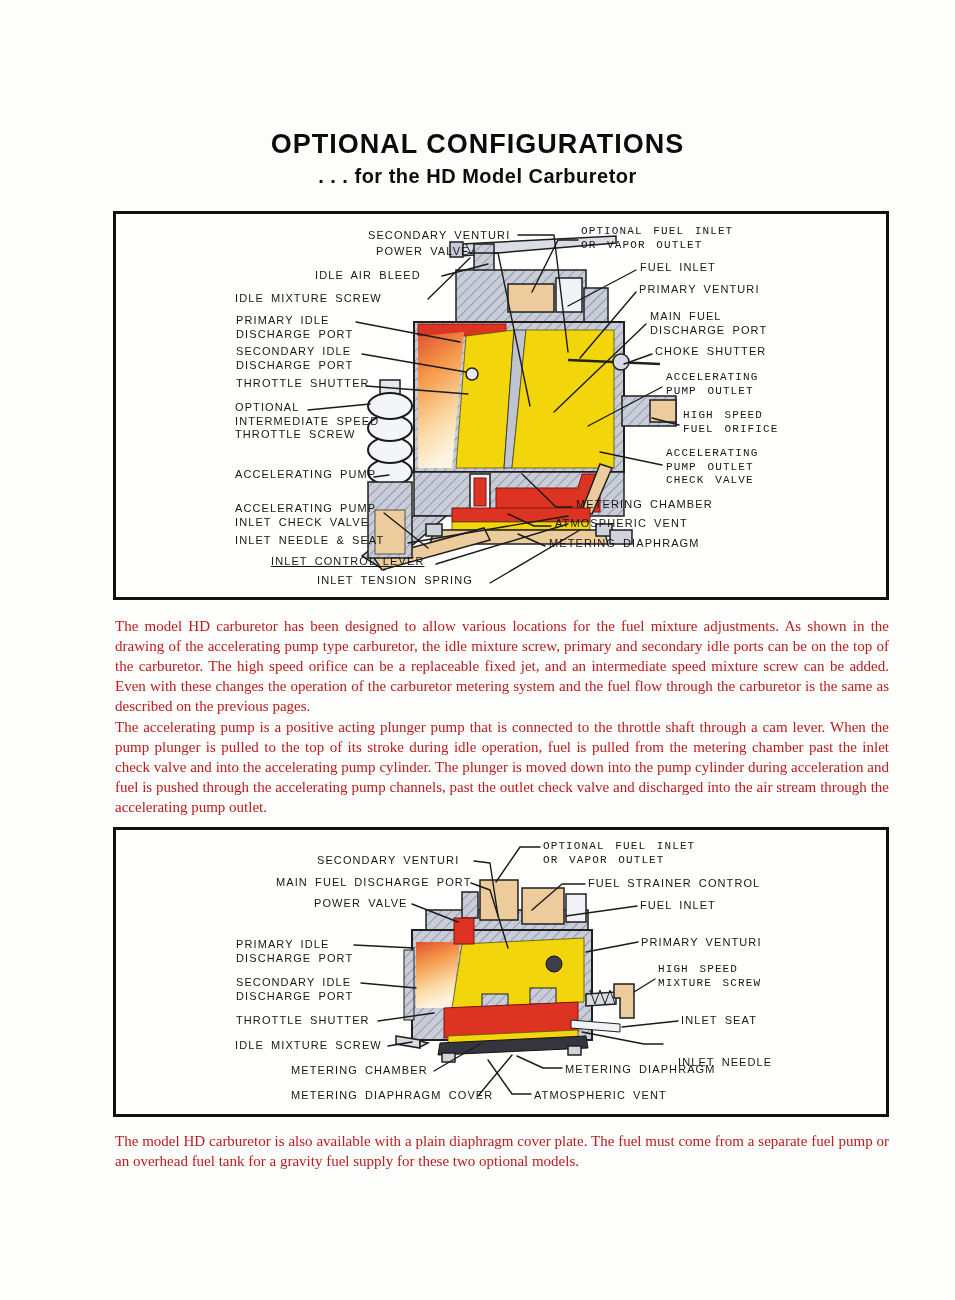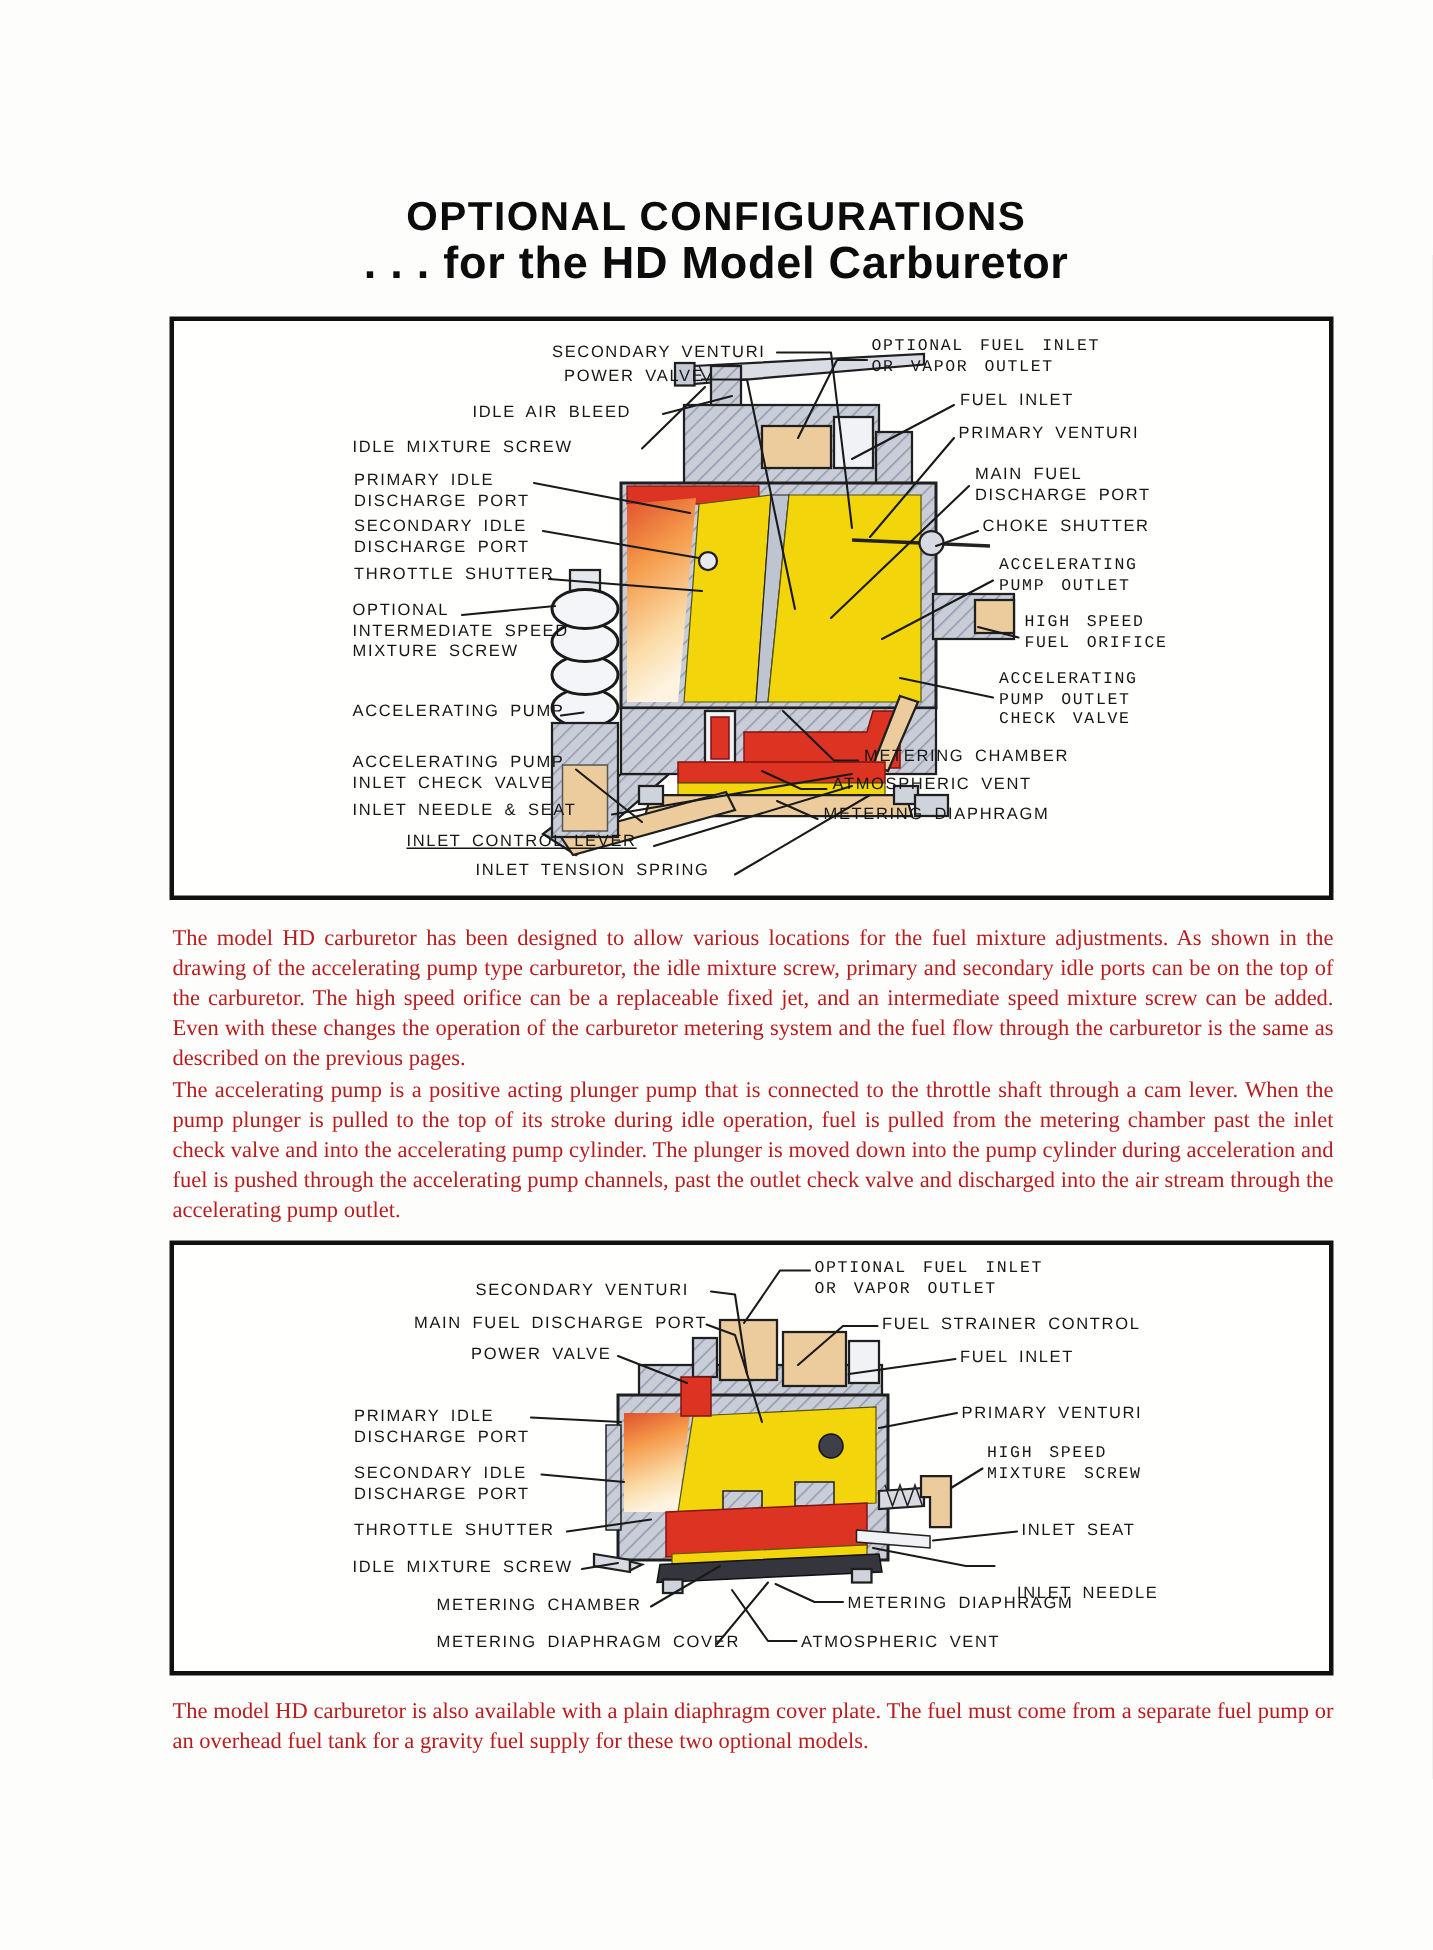--- a/index.html
+++ b/index.html
@@ -1,21 +1,21 @@
 <!DOCTYPE html>
 <html><head>
 <meta charset="utf-8">
 <style>
   html,body{margin:0;padding:0;background:#e8e8e8;}
   .page{position:relative;width:955px;height:1300px;background:#fdfdfc;overflow:hidden;
         font-family:"Liberation Serif",serif;color:#101010;}
   .title{position:absolute;left:0;top:128px;width:100%;text-align:center;
          font-family:"Liberation Sans",sans-serif;font-weight:bold;color:#0c0c0c;}
   .title-l1{font-size:27px;letter-spacing:1px;line-height:33px;}
-  .title-l2{font-size:30px;letter-spacing:0.5px;line-height:30px;}
+  .title-l2{font-size:20px;letter-spacing:0.5px;line-height:30px;}
   .figbox{position:absolute;left:113px;width:776px;border:3px solid #111;background:#fffffe;box-sizing:border-box;}
   .figbox svg{position:absolute;left:0;top:0;}
   .lbl{position:absolute;font-family:"Liberation Sans",sans-serif;font-size:11px;line-height:13.5px;
        letter-spacing:1.1px;word-spacing:3px;color:#161616;white-space:pre-line;font-weight:500;}
   .lbl.c{text-align:left;font-family:Liberation Mono, monospace;}
   .para{position:absolute;left:115px;width:774px;margin:0;font-size:15px;line-height:20px;
         text-align:justify;color:#b91c1c;}
   .leader{stroke:#1a1a1a;stroke-width:1.4;fill:none;stroke-linecap:round;stroke-linejoin:round;}
   .outl{stroke:#1f1f1f;stroke-width:1.5;}
 </style>
@@ -124,21 +124,21 @@
     <div class="lbl" style="left:260px;top:31px;">POWER VALVE</div>
     <div class="lbl" style="left:199px;top:55px;">IDLE AIR BLEED</div>
     <div class="lbl" style="left:119px;top:78px;">IDLE MIXTURE SCREW</div>
     <div class="lbl" style="left:120px;top:100px;">PRIMARY IDLE
 DISCHARGE PORT</div>
     <div class="lbl" style="left:120px;top:131px;">SECONDARY IDLE
 DISCHARGE PORT</div>
     <div class="lbl" style="left:120px;top:163px;">THROTTLE SHUTTER</div>
     <div class="lbl" style="left:119px;top:187px;">OPTIONAL
 INTERMEDIATE SPEED
-MIXTURE SCREW</div>
+THROTTLE SCREW</div>
     <div class="lbl" style="left:119px;top:254px;">ACCELERATING PUMP</div>
     <div class="lbl" style="left:119px;top:288px;">ACCELERATING PUMP
 INLET CHECK VALVE</div>
     <div class="lbl" style="left:119px;top:320px;">INLET NEEDLE &amp; SEAT</div>
     <div class="lbl" style="left:155px;top:341px;text-decoration:underline;">INLET CONTROL LEVER</div>
     <div class="lbl" style="left:201px;top:360px;">INLET TENSION SPRING</div>
     <div class="lbl c" style="left:465px;top:11px;">OPTIONAL FUEL INLET
 OR VAPOR OUTLET</div>
     <div class="lbl" style="left:524px;top:47px;">FUEL INLET</div>
     <div class="lbl" style="left:523px;top:69px;">PRIMARY VENTURI</div>

